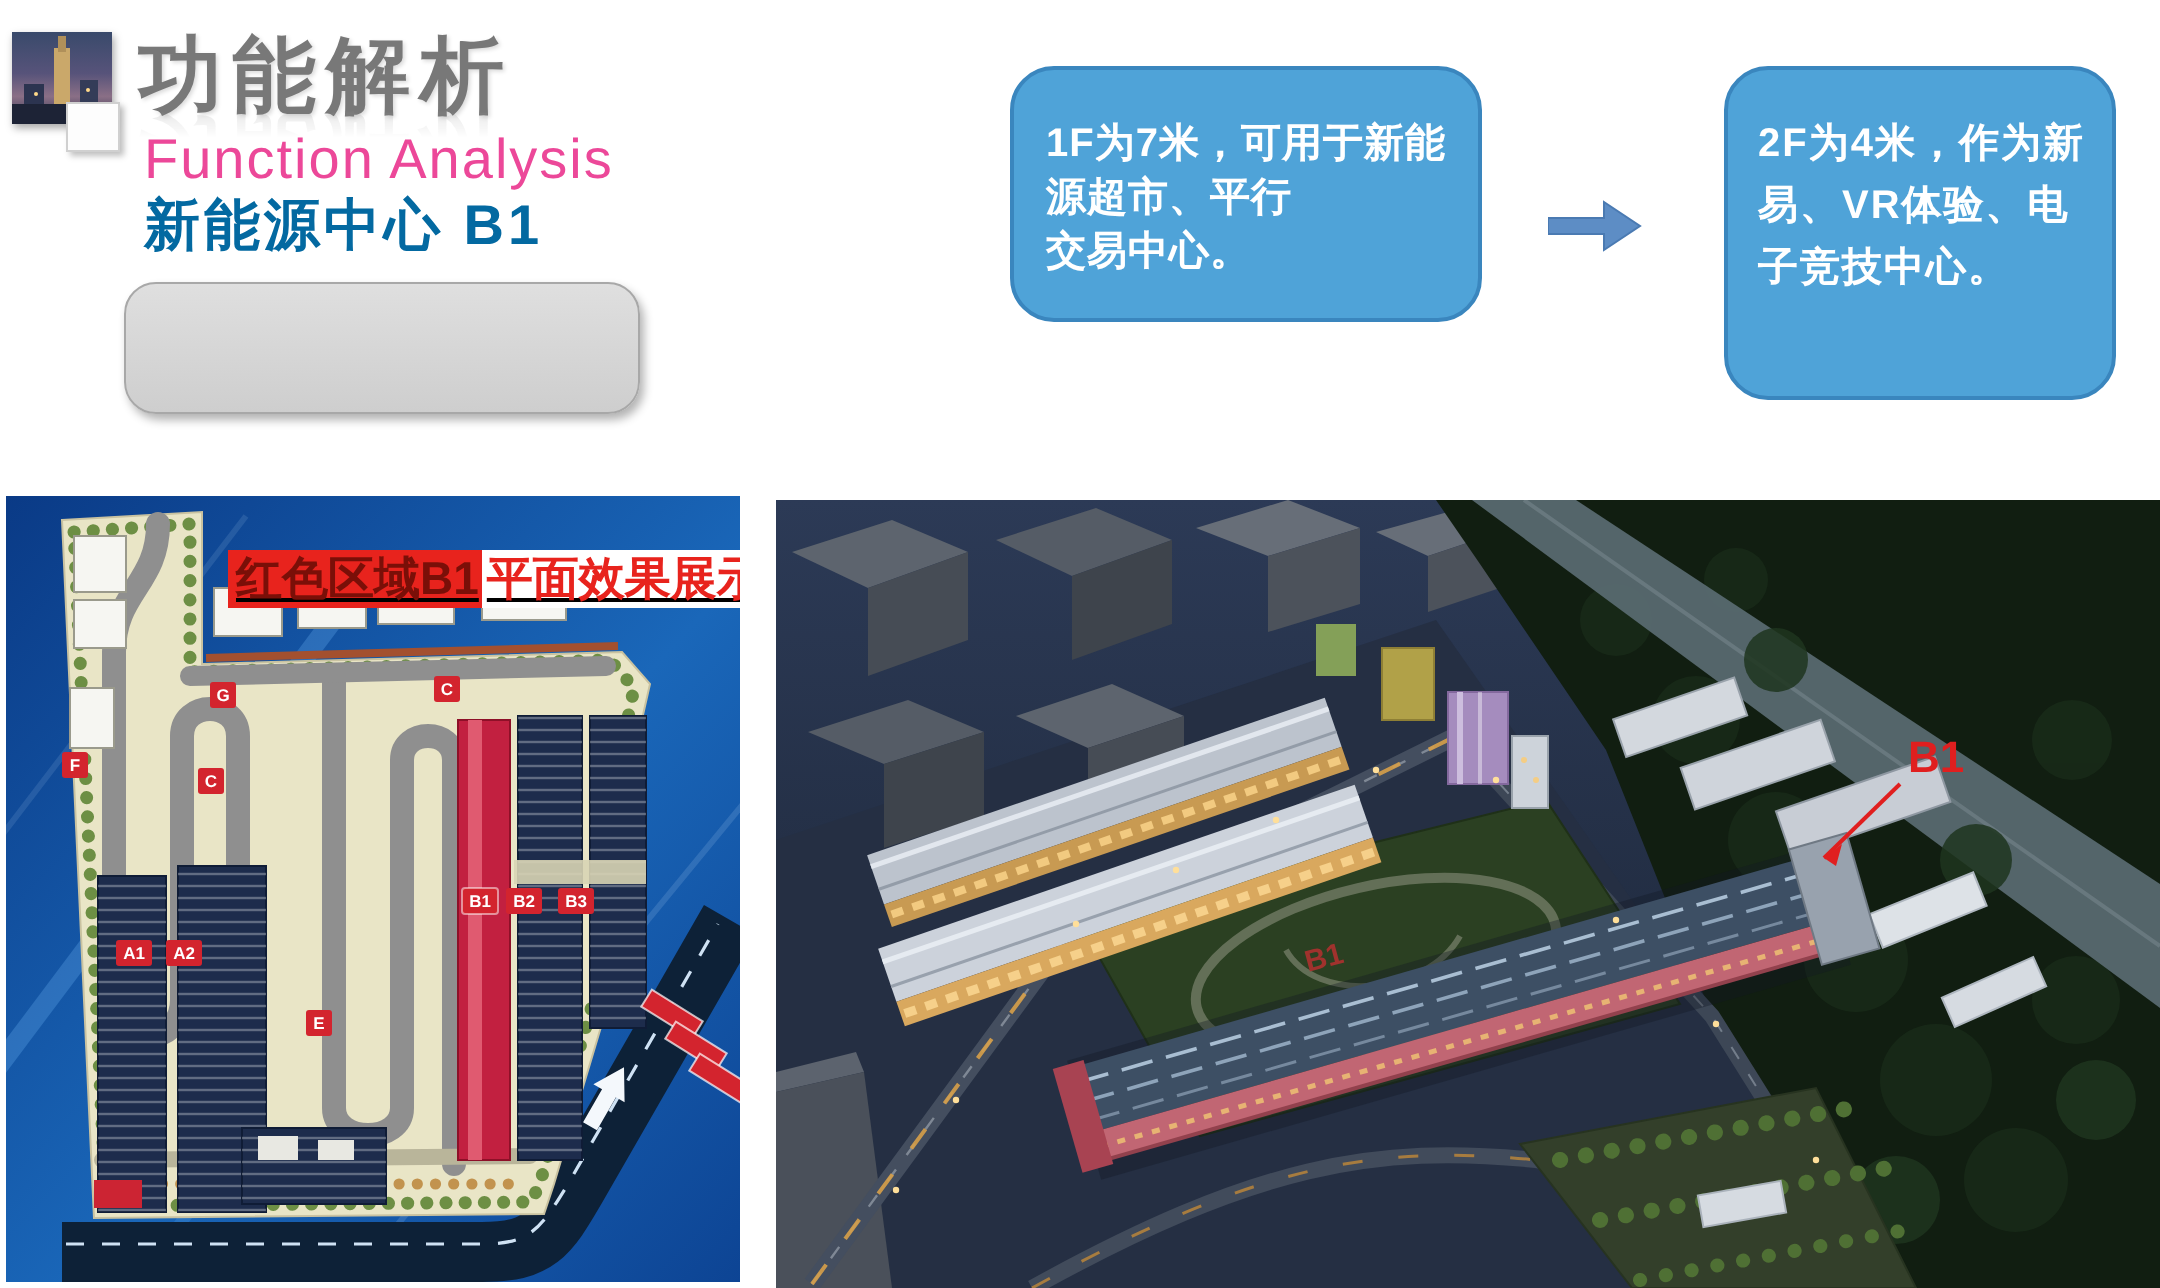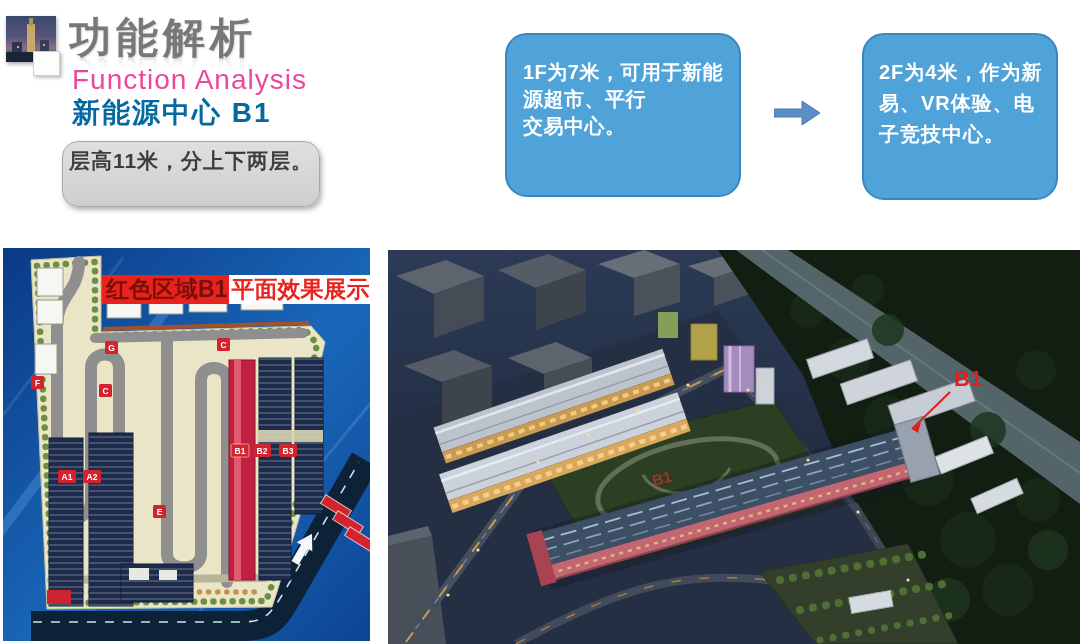--- a/index.html
+++ b/index.html
@@ -49,30 +49,30 @@
     background:linear-gradient(180deg,#dfdfdf 0%,#cecece 100%);
     box-shadow:2px 3px 5px rgba(0,0,0,.3);
     text-align:center;padding-top:4px;box-sizing:content-box;
   }
   .note-line{font-size:21px;font-weight:bold;color:#3d3d3d;line-height:29px;letter-spacing:1px;}
   
   .blue-box{
     position:absolute;background:#4fa3d8;border:2px solid #3a86be;border-radius:22px;
     color:#ffffff;font-weight:bold;box-sizing:border-box;
   }
-  .blue-box-1{left:505px;top:33px;width:236px;height:164px;padding:24px 0 0 16px;}
+  .blue-box-1{left:505px;top:33px;width:236px;height:128px;padding:24px 0 0 16px;}
   .blue-box-1 .bb-line{font-size:20px;line-height:27px;letter-spacing:.5px;white-space:nowrap;}
   .blue-box-2{left:862px;top:33px;width:196px;height:167px;padding:22px 0 0 15px;}
   .blue-box-2 .bb-line{font-size:20px;line-height:31px;letter-spacing:1px;white-space:nowrap;}
   .flow-arrow{position:absolute;left:774px;top:99px;}
   
   .panel-left{position:absolute;left:3px;top:248px;width:367px;height:393px;overflow:hidden;}
   .panel-right{position:absolute;left:388px;top:250px;width:692px;height:394px;overflow:hidden;}
   .panel-left svg,.panel-right svg{position:absolute;left:0;top:0;}
-  .plan-banner{position:absolute;left:99px;top:24px;z-index:3;white-space:nowrap;font-weight:bold;font-size:23px;line-height:34px;}
+  .plan-banner{position:absolute;left:111px;top:24px;z-index:3;white-space:nowrap;font-weight:bold;font-size:23px;line-height:34px;text-decoration:underline;}
   .plan-banner .b-red{background:#e8231d;color:#7a0f08;padding:1px 2px 2px 4px;}
   .plan-banner .b-white{background:#ffffff;color:#e8231d;padding:1px 4px 2px 2px;}
 </style>
 </head>
 <body>
 
 <div class="logo-photo">
   <svg width="50" height="46">
     <rect x="21" y="8" width="8" height="38" fill="#caa86a"></rect>
     <rect x="23" y="2" width="4" height="8" fill="#b0905a"></rect>
@@ -86,21 +86,20 @@
 <div class="logo-sq"></div>
 
 <div class="title-cn">功能解析</div>
 <div class="title-reflect-wrap">
   <span class="title-reflect-inner">功能解析</span>
 </div>
 <div class="title-en">Function Analysis</div>
 <div class="title-sub">新能源中心 B1</div>
 
 <div class="note-box">
-  <div class="note-line">层高11米，分上下两层。</div>
 </div>
 
 <div class="blue-box blue-box-1">
   <div class="bb-line">1F为7米，可用于新能</div>
   <div class="bb-line">源超市、平行</div>
   <div class="bb-line">交易中心。</div>
 </div>
 
 <svg class="flow-arrow" width="50" height="30">
   <polygon points="0,10 28,10 28,2 46,14 28,26 28,18 0,18" fill="#5d8dc5" stroke="#4a7ab2" stroke-width="1"></polygon>

